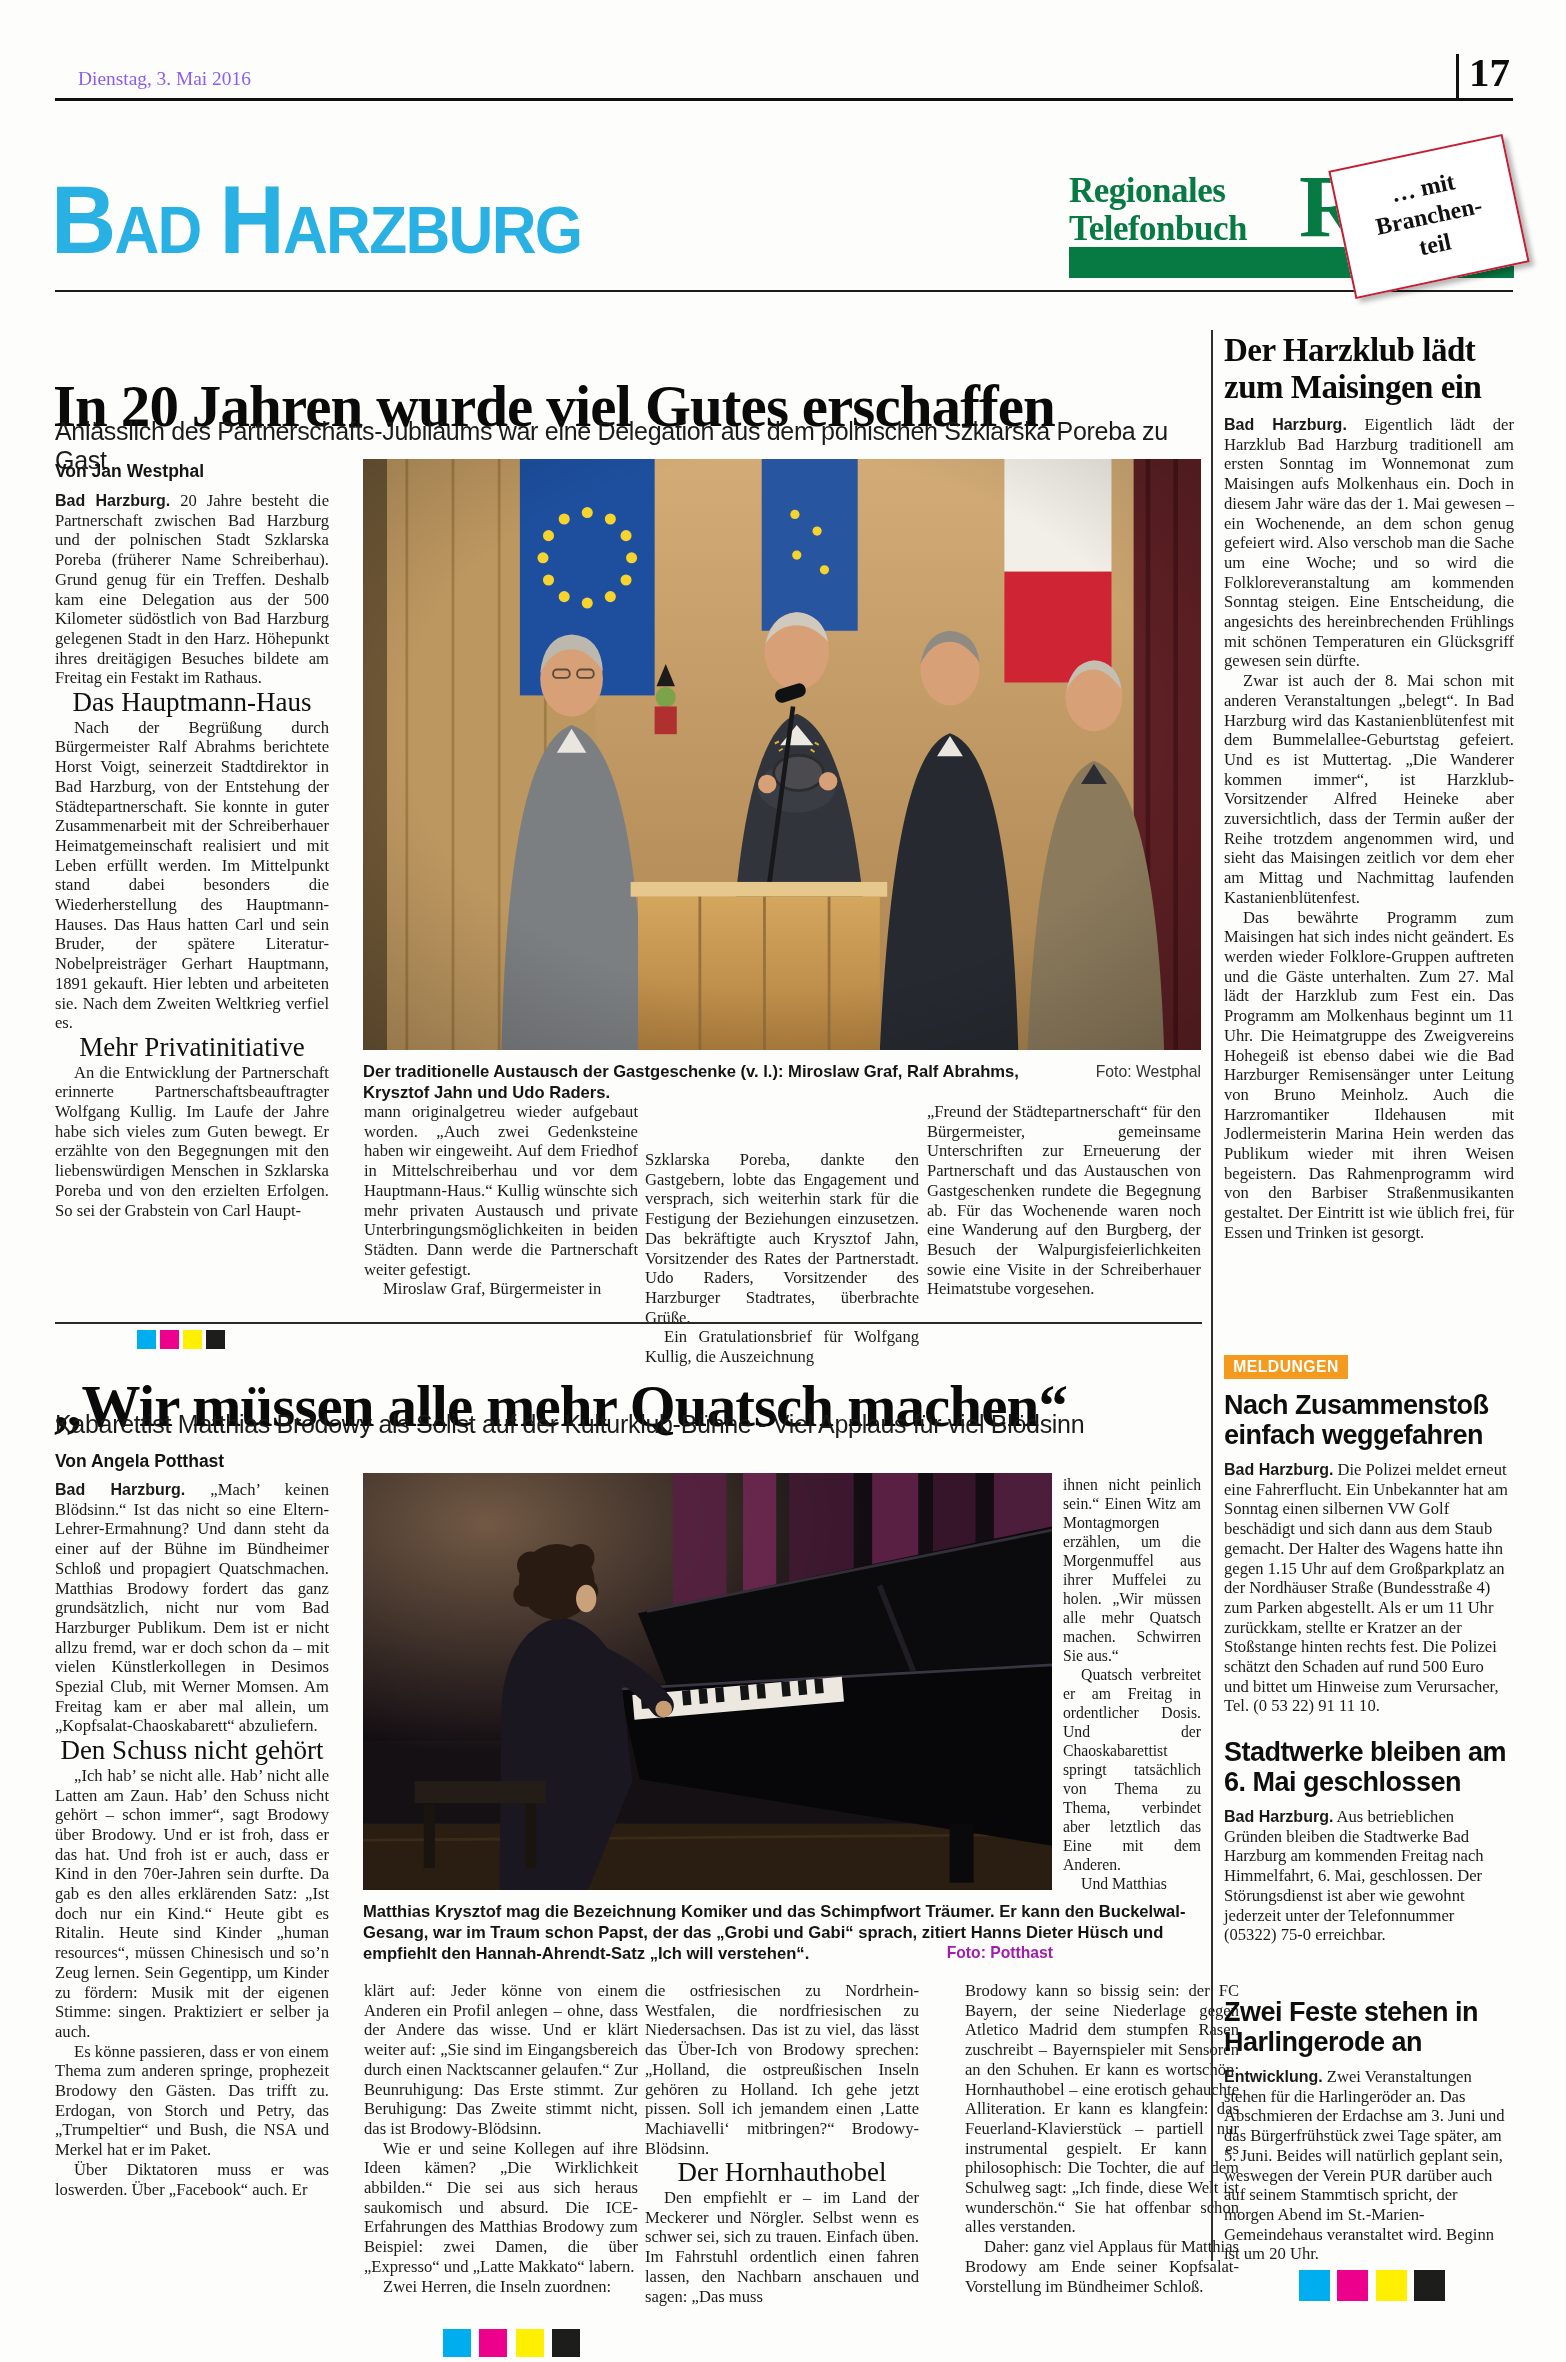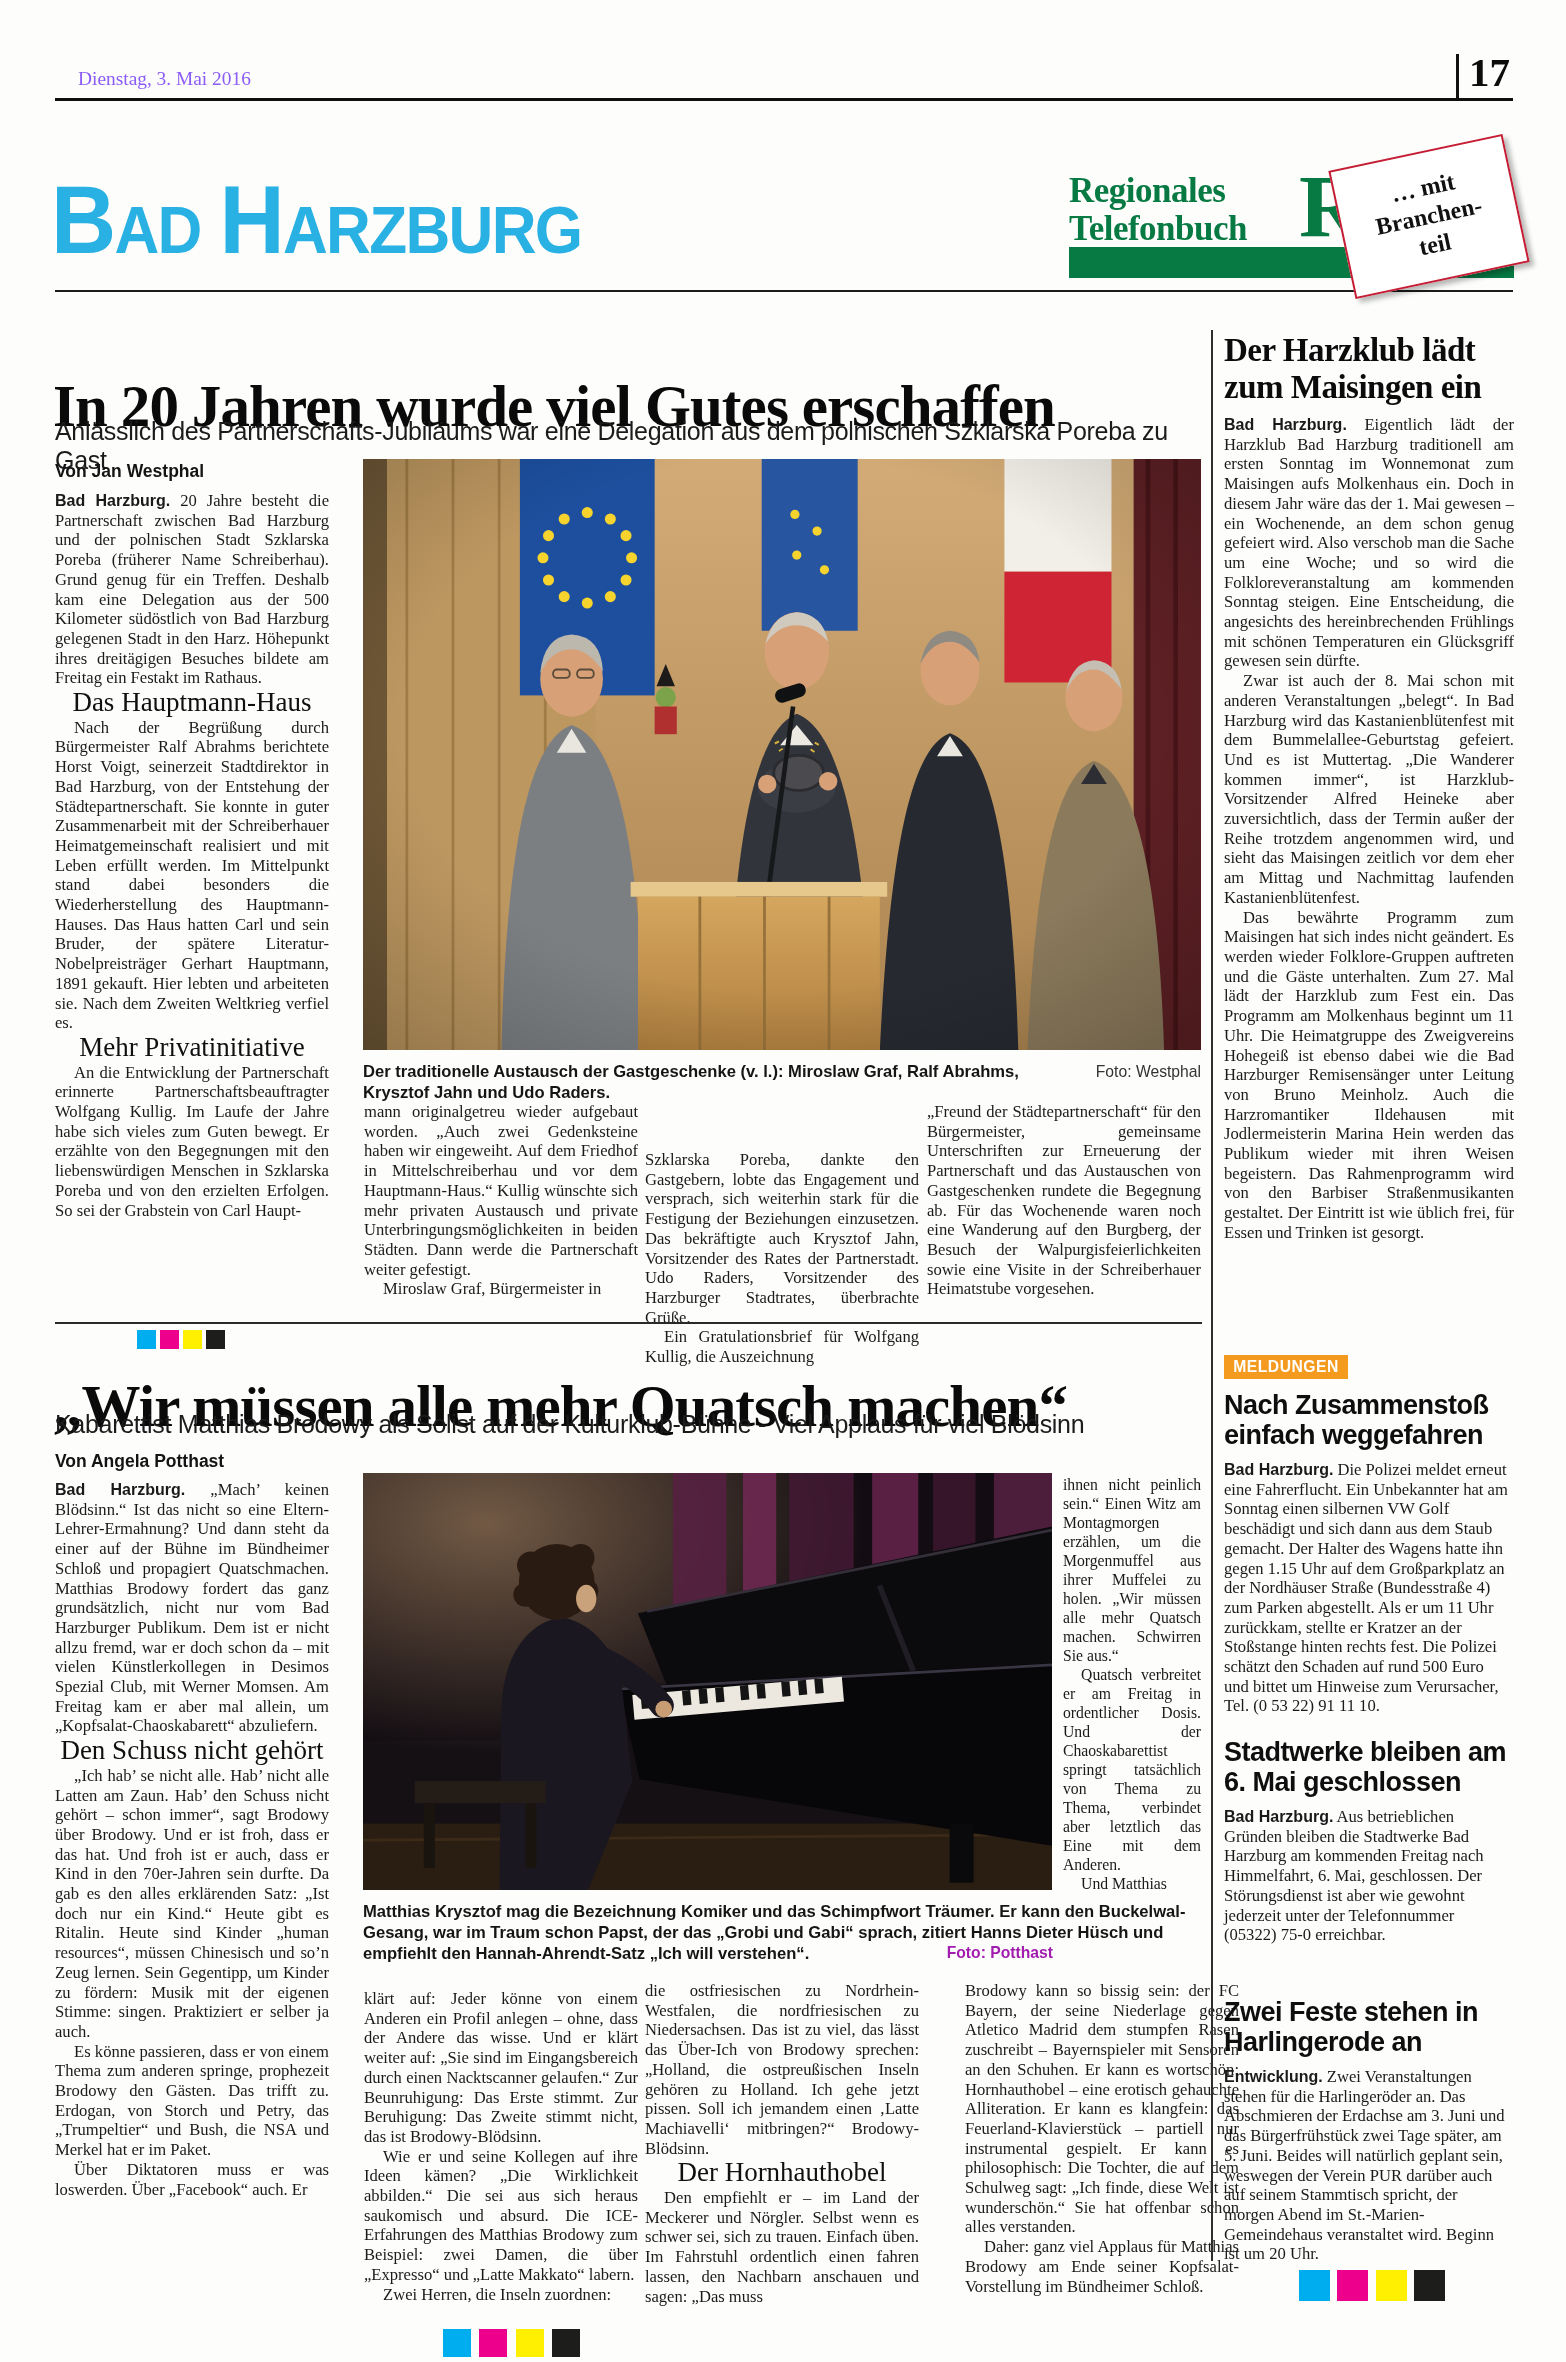--- a/index.html
+++ b/index.html
@@ -61,21 +61,21 @@
   .cap2 .credit2{position:absolute;right:148px;bottom:0.9px;font-weight:bold;font-size:15.7px;color:#a21caf;}
 
   
   .a1c1{left:55px;top:491px;height:835px;}
   .a1c2{left:364px;top:1102px;}
   .a1c3{left:645px;top:1102px;margin-top:48px;}
   .a1c4{left:927px;top:1102px;}
   .sep-mid{left:55px;top:1322px;width:1147px;height:1.8px;background:#2a2a2a;}
   .a2c1{left:55px;top:1480px;}
   .a2narrow{left:1063px;top:1475px;width:138px;font-size:15.7px;line-height:19px;}
-  .a2c2{left:364px;top:1981px;margin-top:8px;}
+  .a2c2{left:364px;top:1981px;}
   .a2c3{left:645px;top:1981px;}
   .a2c4{left:927px;top:1981px;margin-left:38px;}
 
   
   .side-vr{left:1211px;top:330px;width:1.8px;height:1931px;background:#2e2e2e;}
   .hk-head{left:1224px;top:332px;width:290px;font-weight:bold;font-size:33px;line-height:37px;letter-spacing:-0.5px;color:#0b0b0b;}
   .hk-body{left:1224px;top:415px;width:290px;}
   .badge{left:1224px;top:1355px;display:inline-block;color:#fff;font-family:"Liberation Sans","DejaVu Sans",sans-serif;
          font-weight:bold;font-size:15.7px;letter-spacing:0.5px;padding:2.8px 9.2px 3.7px;}
   .mi-head{width:290px;font-family:"Liberation Sans","DejaVu Sans",sans-serif;font-weight:bold;font-size:27px;line-height:30px;

